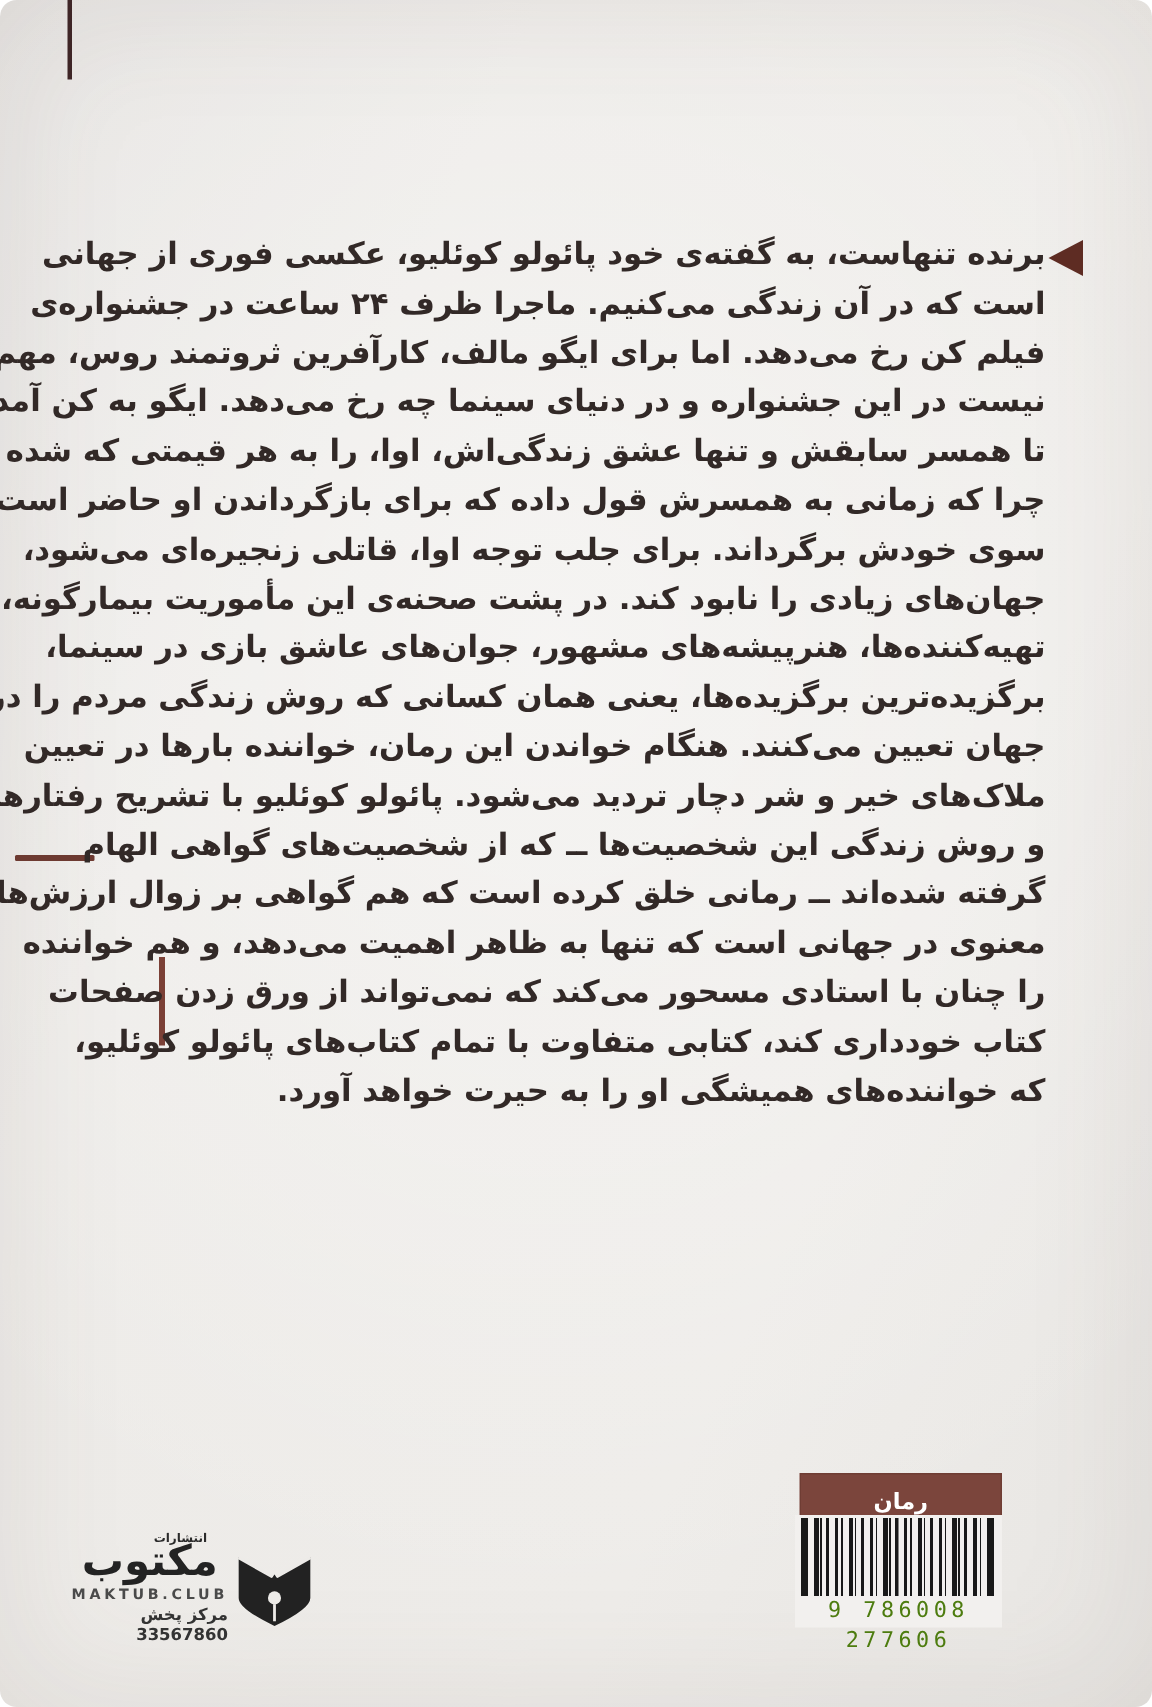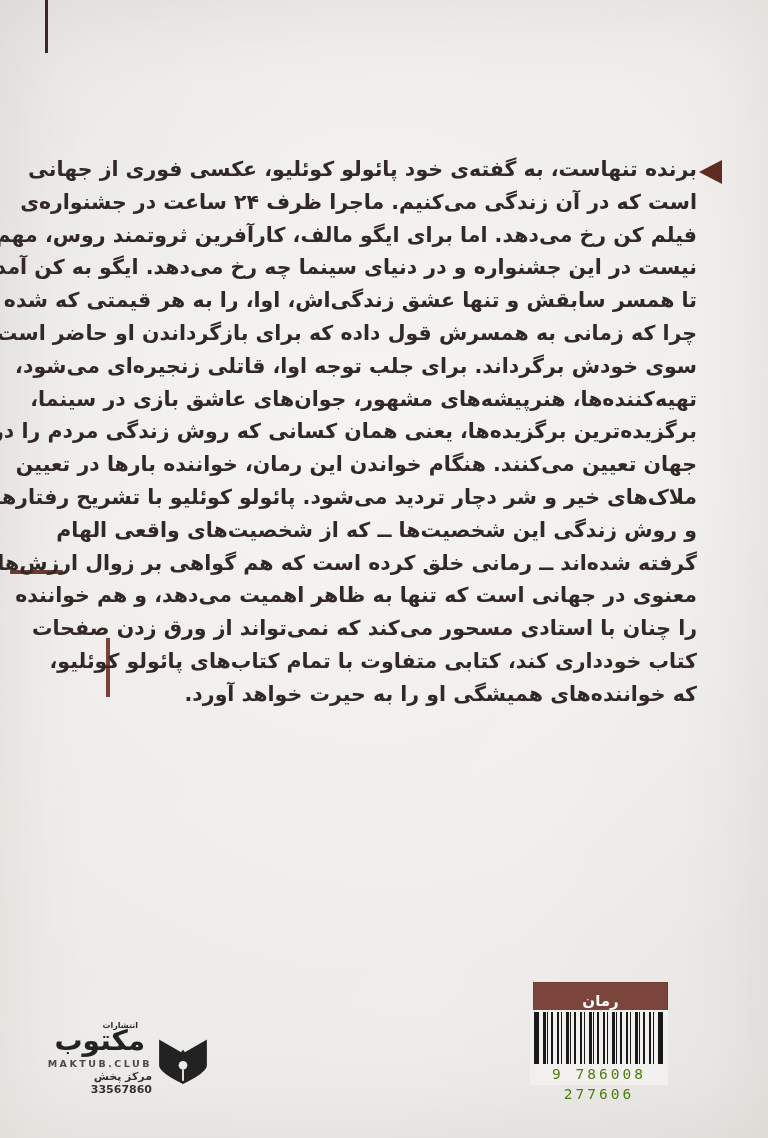--- a/index.html
+++ b/index.html
@@ -5,20 +5,21 @@
   html,body{margin:0;padding:0;}
   .page{
     position:relative;
     width:768px;height:1138px;
     overflow:hidden;
     font-family:"DejaVu Sans", sans-serif;
     background:
       radial-gradient(130% 95% at 48% 38%, rgba(255,255,255,0.45) 0%, rgba(255,255,255,0) 60%),
       linear-gradient(115deg, #e7e5e3 0%, #edebe8 28%, #eeece9 70%, #e8e6e3 100%);
     box-shadow: inset 0 0 90px rgba(95,75,65,0.10);
+    border-radius: 11px;
   }
   
   .mark{position:absolute;}
   .mark.top-left-line{left:45px;top:0;width:3px;height:53px;background:#3e2526;}
   .mark.left-dash{left:10px;top:570px;width:53px;height:4px;background:#6d3a31;border-radius:1px;}
   .mark.body-side-line{left:106px;top:638px;width:4px;height:59px;background:#7b4036;}
   
   .start-triangle{
     position:absolute;left:699px;top:160px;width:0;height:0;
     border-top:12px solid transparent;
@@ -126,25 +127,26 @@
   <div class="start-triangle"></div>
 
   <div class="text-block">
     <div class="text-line">برنده تنهاست، به گفته‌ی خود پائولو کوئلیو، عکسی فوری از جهانی</div>
     <div class="text-line">است که در آن زندگی می‌کنیم. ماجرا ظرف ۲۴ ساعت در جشنواره‌ی</div>
     <div class="text-line">فیلم کن رخ می‌دهد. اما برای ایگو مالف، کارآفرین ثروتمند روس، مهم</div>
     <div class="text-line">نیست در این جشنواره و در دنیای سینما چه رخ می‌دهد. ایگو به کن آمده</div>
     <div class="text-line">تا همسر سابقش و تنها عشق زندگی‌اش، اوا، را به هر قیمتی که شده به</div>
     <div class="text-line">چرا که زمانی به همسرش قول داده که برای بازگرداندن او حاضر است</div>
     <div class="text-line">سوی خودش برگرداند. برای جلب توجه اوا، قاتلی زنجیره‌ای می‌شود،</div>
+    <div class="text-line">جهان‌های زیادی را نابود کند. در پشت صحنه‌ی این مأموریت بیمارگونه،</div>
     <div class="text-line">تهیه‌کننده‌ها، هنرپیشه‌های مشهور، جوان‌های عاشق بازی در سینما،</div>
     <div class="text-line">برگزیده‌ترین برگزیده‌ها، یعنی همان کسانی که روش زندگی مردم را در</div>
     <div class="text-line">جهان تعیین می‌کنند. هنگام خواندن این رمان، خواننده بارها در تعیین</div>
     <div class="text-line">ملاک‌های خیر و شر دچار تردید می‌شود. پائولو کوئلیو با تشریح رفتارها</div>
-    <div class="text-line">و روش زندگی این شخصیت‌ها ــ که از شخصیت‌های واقعی الهام</div>
+    <div class="text-line">و روش زندگی این شخصیت‌ها ــ که از شخصیت‌های گواهی الهام</div>
     <div class="text-line">گرفته شده‌اند ــ رمانی خلق کرده است که هم گواهی بر زوال ارزش‌های</div>
     <div class="text-line">معنوی در جهانی است که تنها به ظاهر اهمیت می‌دهد، و هم خواننده</div>
     <div class="text-line">را چنان با استادی مسحور می‌کند که نمی‌تواند از ورق زدن صفحات</div>
     <div class="text-line">کتاب خودداری کند، کتابی متفاوت با تمام کتاب‌های پائولو کوئلیو،</div>
     <div class="text-line last">که خواننده‌های همیشگی او را به حیرت خواهد آورد.</div>
   </div>
 
   <div class="category-badge">
     <span>رمان</span>
   </div>

